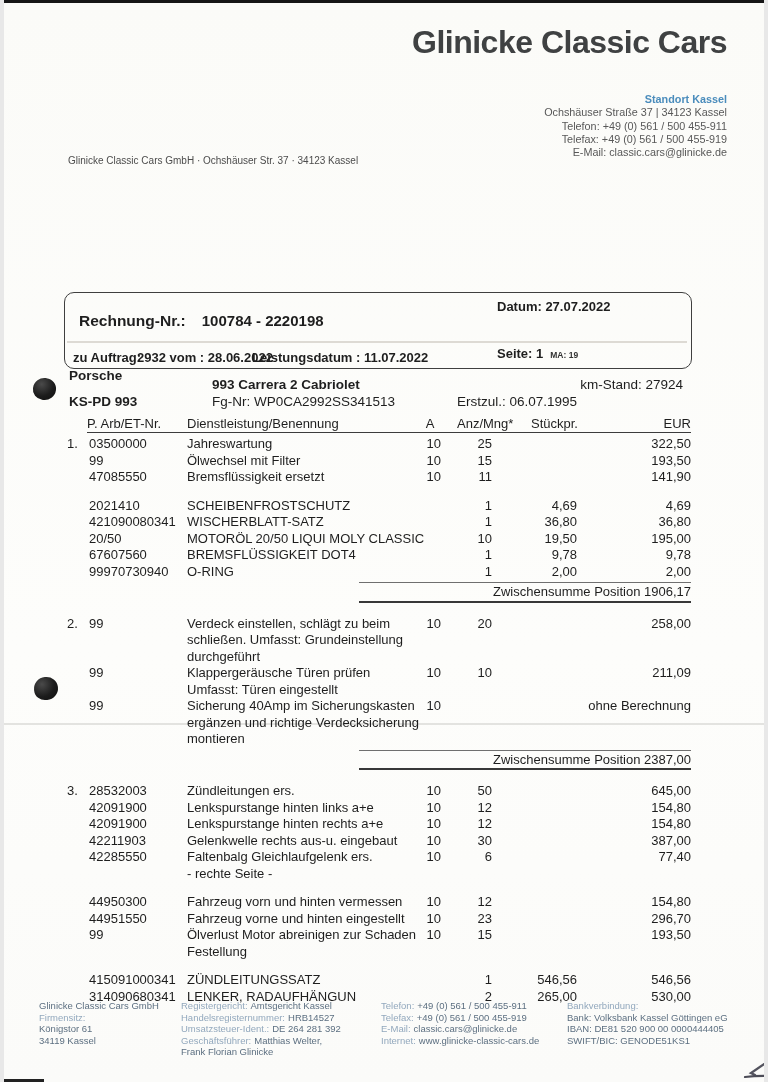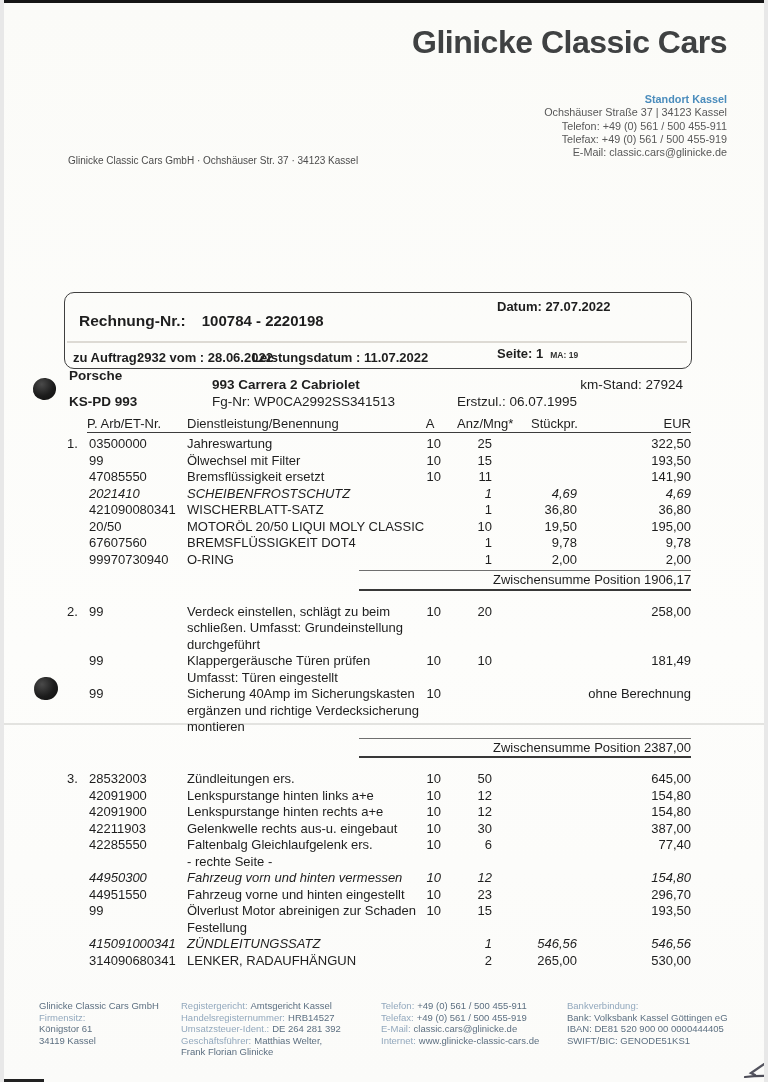--- a/index.html
+++ b/index.html
@@ -53,21 +53,21 @@
   .t-head span { position:absolute; top:0; }
   .h-nr { left:0; }
   .h-desc { left:100px; }
   .h-a { left:330px; width:26px; text-align:center; }
   .h-anz { left:370px; }
   .h-stk { left:444px; }
   .h-eur { right:0; }
   .sec { margin-top:13px; }
   .sec-1 { margin-top:3px; }
   .t-row { position:relative; line-height:16.5px; }
-  .gap-before { margin-top:0;font-style:italic; }
+  .gap-before { margin-top:12px; }
   .t-row span { position:absolute; top:0; }
   .c-pos { left:0; }
   .c-nr { left:22px; }
   .c-desc { margin-left:120px; width:252px; white-space:pre-line; min-height:16.5px; }
   .c-a   { right:250px; width:44px; text-align:right; }
   .c-anz { right:199px; width:48px; text-align:right; }
   .c-stk { right:114px; width:82px; text-align:right; }
   .c-eur { right:0; width:150px; text-align:right; }
   .subtotal { position:relative; margin-left:292px; width:332px; margin-top:2px;
     border-top:1.2px solid #6f6f6f; border-bottom:2.2px solid #383838;
@@ -243,21 +243,21 @@
           </div>
 
           <div class="t-row">
             <span class="c-pos"></span>
             <span class="c-nr">99</span>
             <div class="c-desc">Klappergeräusche Türen prüfen
 Umfasst: Türen eingestellt</div>
             <span class="c-a">10</span>
             <span class="c-anz">10</span>
             <span class="c-stk"></span>
-            <span class="c-eur">181,49</span>
+            <span class="c-eur">211,09</span>
           </div>
 
           <div class="t-row">
             <span class="c-pos"></span>
             <span class="c-nr">99</span>
             <div class="c-desc">Sicherung 40Amp im Sicherungskasten
 ergänzen und richtige Verdecksicherung
 montieren</div>
             <span class="c-a">10</span>
             <span class="c-anz"></span>

